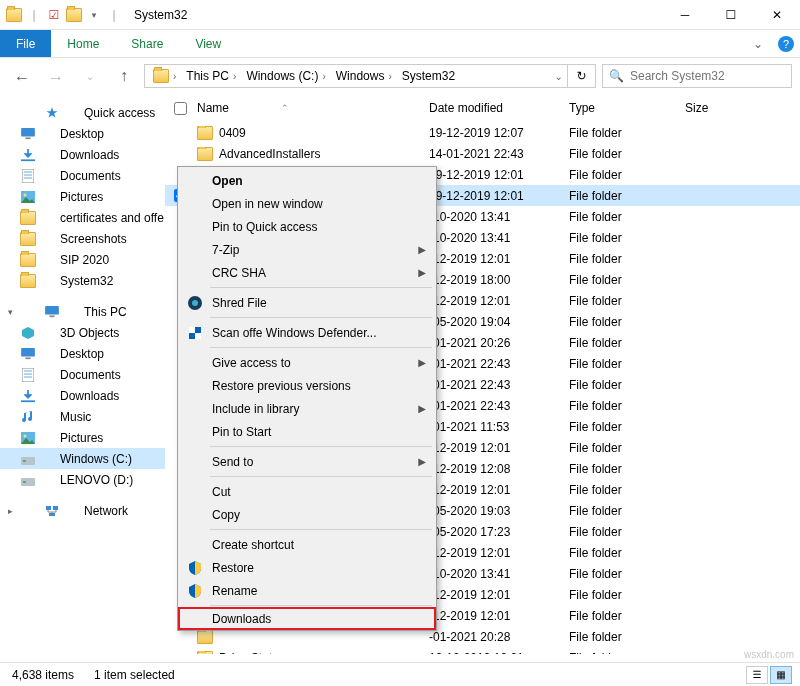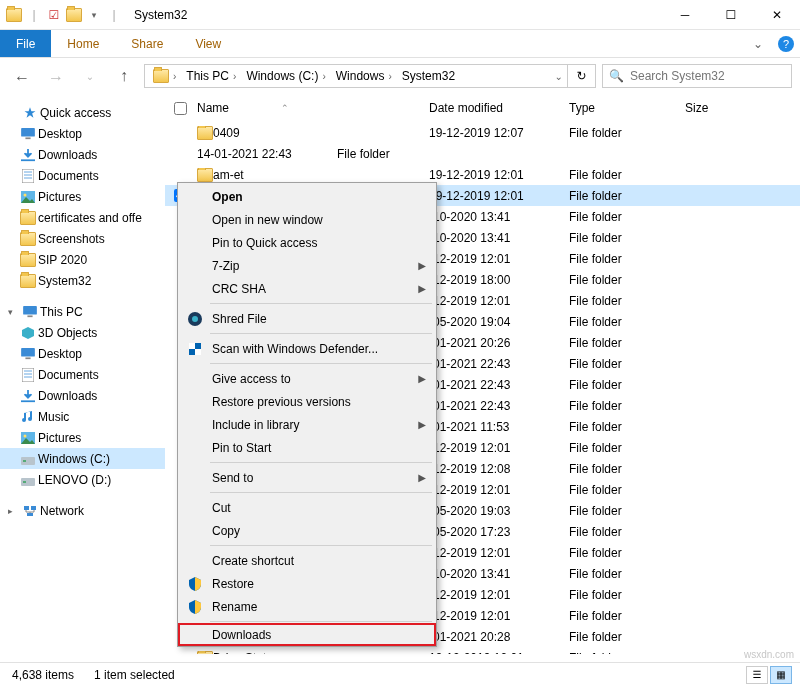--- a/index.html
+++ b/index.html
@@ -5,53 +5,53 @@
 *{box-sizing:border-box;margin:0;padding:0;font-family:"Segoe UI",Arial,sans-serif;font-size:12px;color:#000}
 body{background:#fff;width:800px;height:686px;overflow:hidden;position:relative}
 .titlebar{height:30px;display:flex;align-items:center;border-bottom:1px solid #e5e5e5}
 .titlebar .qat{display:flex;align-items:center;gap:4px;padding:0 6px}
 .titlebar .qat .ico{width:16px;height:16px;display:flex;align-items:center;justify-content:center}
 .titlebar .title{flex:1;padding-left:6px}
 .winbtns{display:flex}
 .winbtn{width:46px;height:30px;display:flex;align-items:center;justify-content:center;font-size:12px;color:#000}
 .ribbon{height:28px;display:flex;align-items:stretch;border-bottom:1px solid #e1e1e1}
 .filetab{background:#1979ca;color:#fff;padding:0 16px;display:flex;align-items:center}
-.rtab{padding:0 16px;display:flex;align-items:center;color:#a16207}
+.rtab{padding:0 16px;display:flex;align-items:center;color:#15803d}
 .ribbon .spacer{flex:1}
 .ribbon .help{width:28px;display:flex;align-items:center;justify-content:center}
 .hcirc{width:16px;height:16px;border-radius:50%;background:#1e88e5;color:#fff;font-size:11px;display:flex;align-items:center;justify-content:center}
 .expbtn{width:28px;display:flex;align-items:center;justify-content:center;color:#666}
 .addrbar{height:36px;display:flex;align-items:center;padding:0 8px;gap:6px}
 .navbtn{width:28px;height:28px;display:flex;align-items:center;justify-content:center;color:#555;font-size:16px}
 .navbtn.disabled{color:#bbb}
 .crumbs{flex:1;height:24px;border:1px solid #ccc;display:flex;align-items:center;padding:0 4px;gap:2px}
 .crumbs .seg{padding:0 4px;display:flex;align-items:center;gap:4px}
 .crumbs .chev{color:#666;font-size:10px}
 .refresh{width:28px;height:24px;border:1px solid #ccc;border-left:none;display:flex;align-items:center;justify-content:center;margin-left:-6px}
 .search{width:190px;height:24px;border:1px solid #ccc;display:flex;align-items:center;padding:0 6px;gap:6px;color:#888}
 .search input{border:none;outline:none;flex:1;color:#555}
 .main{display:flex;height:560px}
 .nav{width:165px;border-right:0;padding:8px 0;overflow:hidden}
-.nav .item{display:flex;align-items:center;gap:2px;padding:2px 6px 2px 20px;height:21px;white-space:nowrap;overflow:hidden}
+.nav .item{display:flex;align-items:center;gap:24px;padding:2px 6px 2px 20px;height:21px;white-space:nowrap;overflow:hidden}
 .nav .item.top{padding-left:8px}
 .nav .item.sel{background:#cce8ff}
 .nav .exp{width:12px;color:#666;font-size:9px}
 .nav .ico{width:16px;height:16px;display:flex;align-items:center;justify-content:center}
 .content{flex:1;display:flex;flex-direction:column;position:relative}
 .hdr{display:flex;align-items:center;height:28px;color:#414a58;padding-left:4px}
 .hdr .cb{width:22px;display:flex;justify-content:center}
 .hdr .cb input{width:13px;height:13px}
 .hdr .col{padding:0 6px;display:flex;align-items:center;gap:12px}
 .col-name{width:232px}.col-date{width:140px}.col-type{width:116px}.col-size{flex:1}
 .rows{flex:1;overflow:hidden}
 .row{display:flex;align-items:center;height:21px;padding-left:4px}
 .row.sel{background:#cce8ff}
 .row .cb{width:22px;display:flex;justify-content:center}
 .row .cb input{width:13px;height:13px}
-.row .nm{width:232px;display:flex;align-items:flex-end;padding:0 6px;overflow:hidden}
+.row .nm{width:232px;display:flex;align-items:flex-end;gap:6px;padding:0 6px;overflow:hidden}
 .row .dt{width:140px;padding:0 6px;color:#000}
 .row .tp{width:116px;padding:0 6px}
 .row .sz{flex:1;padding:0 6px}
 .fico{width:16px;height:14px;background:linear-gradient(#ffe9a6,#f3c64e);border:1px solid #d9a93e;border-radius:1px;position:relative}
 .fico:before{content:"";position:absolute;top:-3px;left:0;width:6px;height:3px;background:#f3c64e;border:1px solid #d9a93e;border-bottom:none;border-radius:1px 1px 0 0}
 .ctx{position:absolute;left:12px;top:8px;width:260px;background:#f0f0f0;border:1px solid #a0a0a0;box-shadow:3px 3px 6px rgba(0,0,0,.25);padding:2px}
 .ctx .mi{height:23px;display:flex;align-items:center;padding:0 24px 0 32px;position:relative}
 .ctx .sep{height:1px;background:#d0d0d0;margin:3px 2px 3px 30px}
 .ctx .arr{position:absolute;right:8px;font-size:10px;color:#555}
 .ctx .mico{position:absolute;left:6px;width:18px;height:18px;display:flex;align-items:center;justify-content:center}
@@ -326,20 +326,24 @@
   <div class="nm">
             <span class="fico"></span>
             <span>0409</span>
           </div>
   <div class="dt">19-12-2019 12:07</div>
   <div class="tp">File folder</div>
   <div class="sz"></div>
         </div>
         <div class="row">
           <div class="cb"></div>
+  <div class="nm">
+            <span class="fico"></span>
+            <span>AdvancedInstallers</span>
+          </div>
   <div class="dt">14-01-2021 22:43</div>
   <div class="tp">File folder</div>
   <div class="sz"></div>
         </div>
         <div class="row">
           <div class="cb"></div>
   <div class="nm">
             <span class="fico"></span>
             <span>am-et</span>
           </div>
@@ -574,21 +578,21 @@
   <div class="nm">
             <span class="fico"></span>
             <span>DriverState</span>
           </div>
   <div class="dt">19-12-2019 12:01</div>
   <div class="tp">File folder</div>
   <div class="sz"></div>
         </div>
       </div>
 
-    <div class="ctx" id="ctx" style="top:88px">
+    <div class="ctx" id="ctx" style="top:72px">
         <div class="mi">
           <span style="font-weight:600">Open</span>
         </div>
         <div class="mi">
           <span style="">Open in new window</span>
         </div>
         <div class="mi">
           <span style="">Pin to Quick access</span>
         </div>
         <div class="mi">
@@ -610,21 +614,21 @@
           <span style="">Shred File</span>
         </div>
         <div class="sep"></div>
         <div class="mi">
           <span class="mico">
             <svg width="16" height="16">
               <rect x="2" y="2" width="12" height="12" fill="#0063b1"></rect>
               <path d="M2 2h6v6H2zM8 8h6v6H8z" fill="#fff"></path>
             </svg>
           </span>
-          <span style="">Scan with Windows Defender...</span>
+          <span style="">Scan offe Windows Defender...</span>
         </div>
         <div class="sep"></div>
         <div class="mi">
           <span style="">Give access to</span>
           <span class="arr">▶</span>
         </div>
         <div class="mi">
           <span style="">Restore previous versions</span>
         </div>
         <div class="mi">

